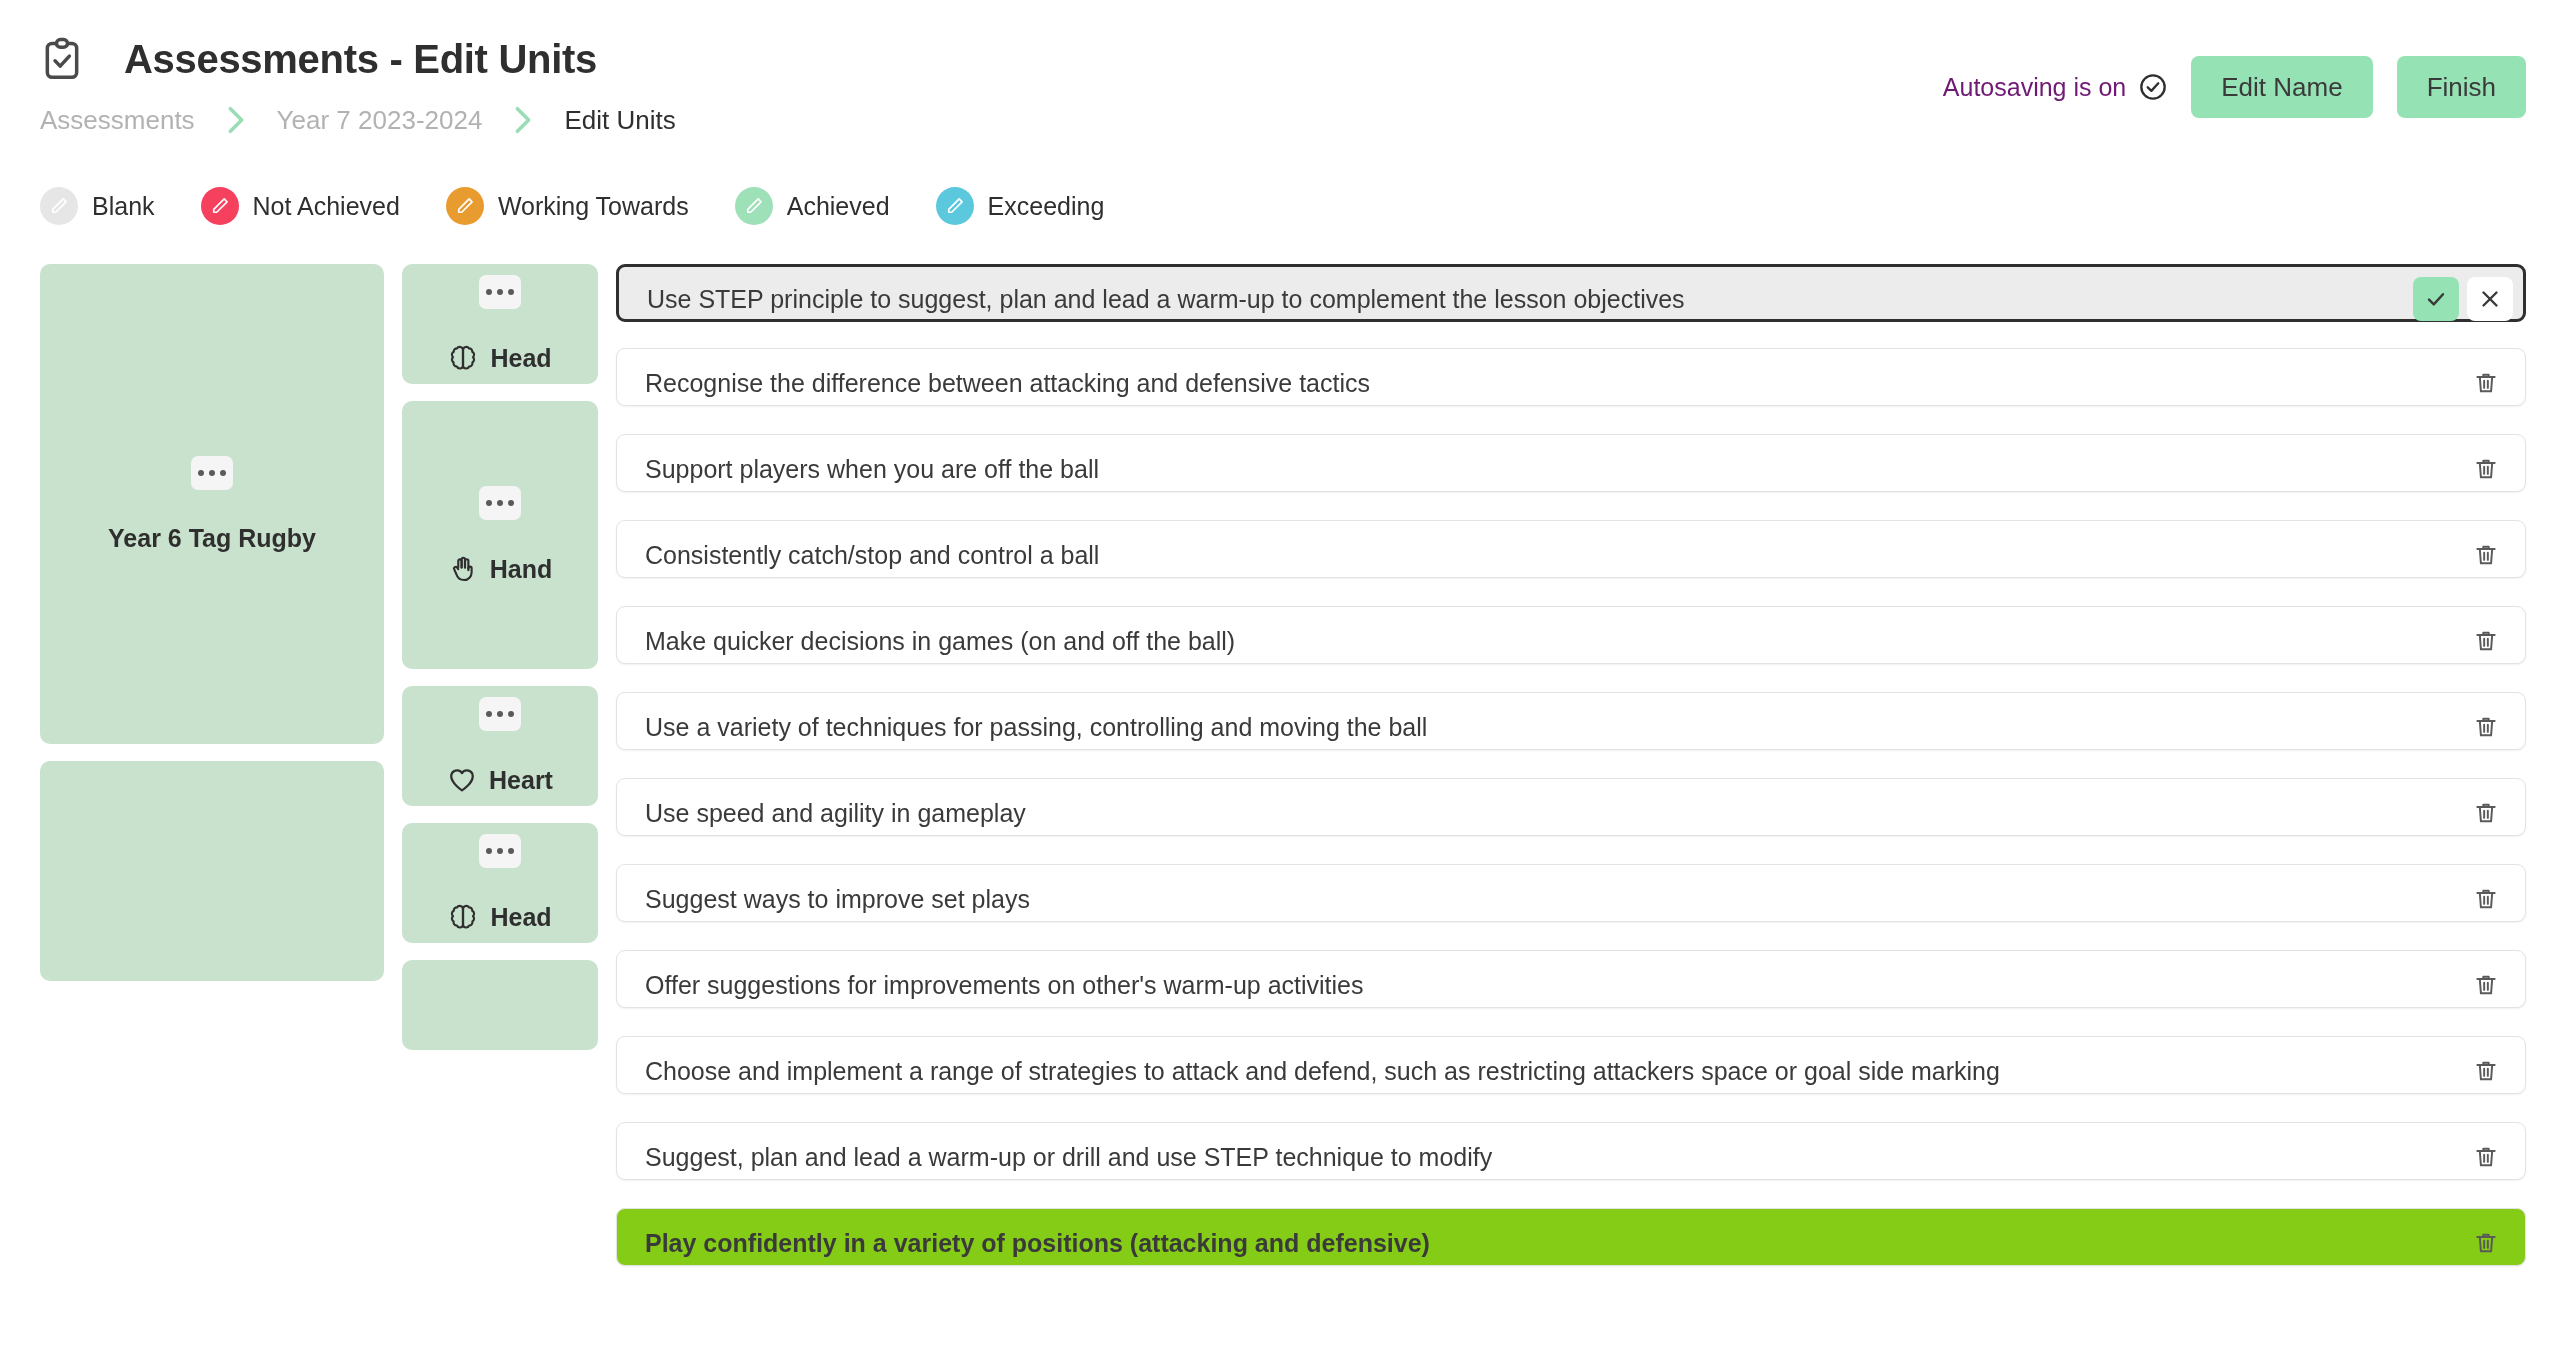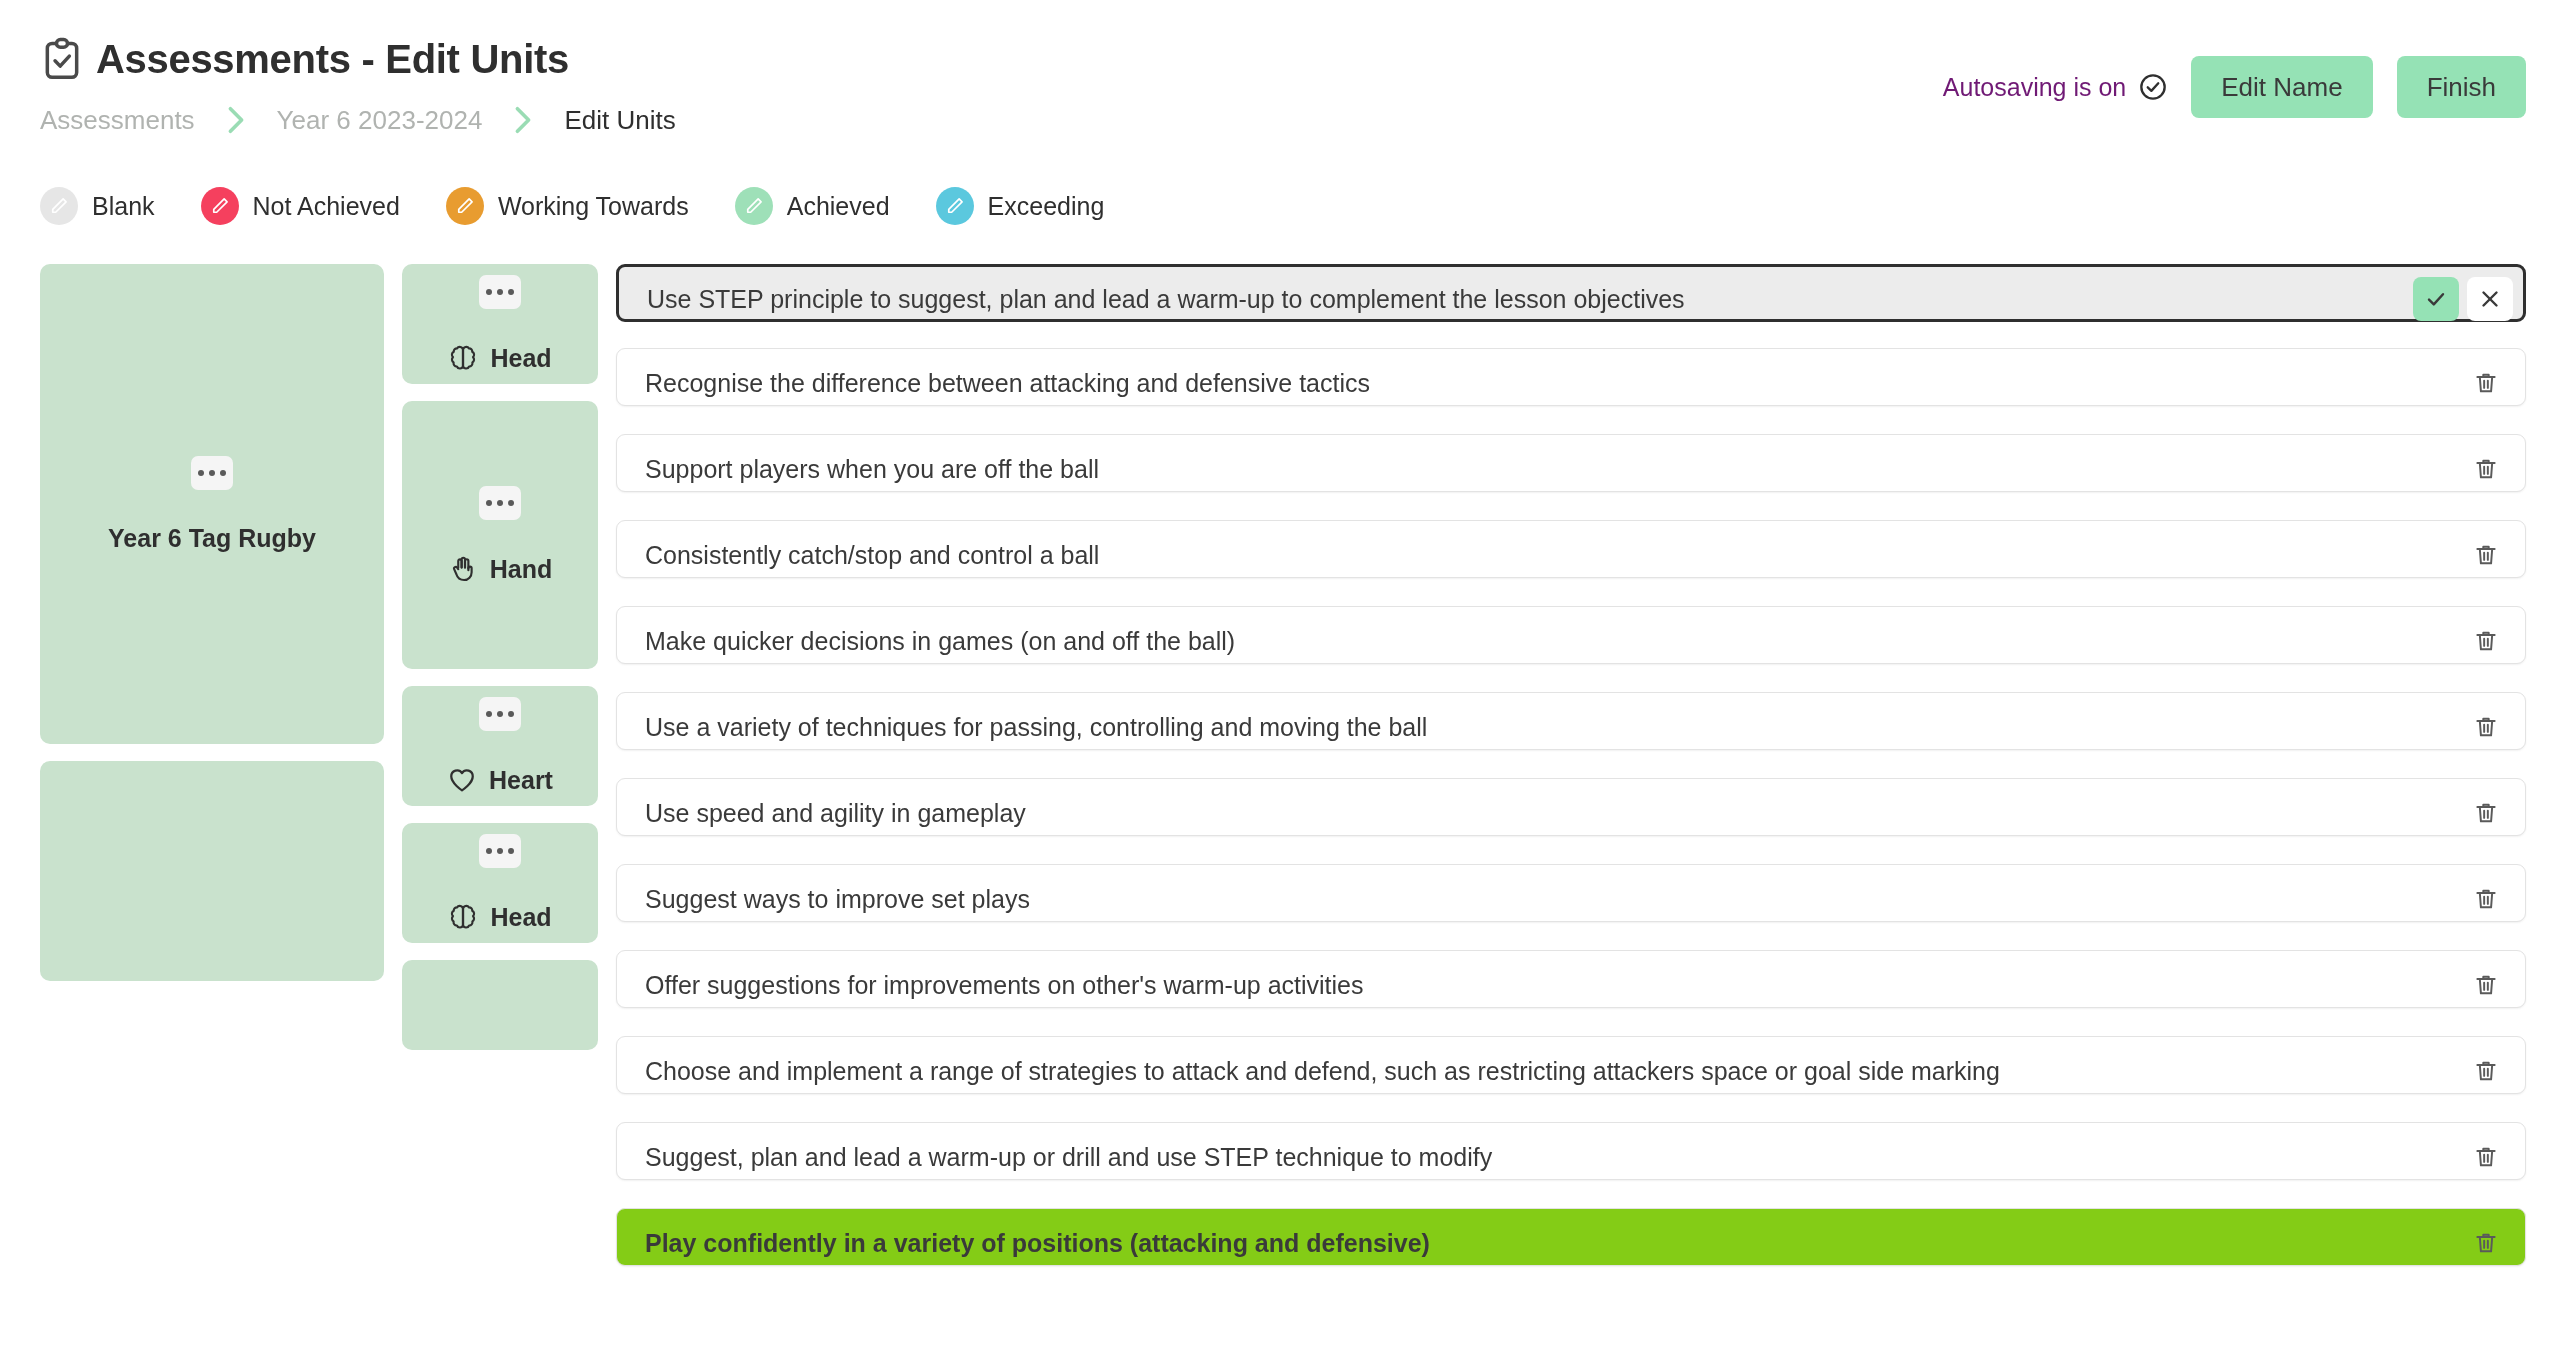--- a/index.html
+++ b/index.html
@@ -14,21 +14,21 @@
 
   
   .header {
     position: relative;
     padding: 28px 40px 0 40px;
     height: 170px;
   }
   .title-row {
     display: flex;
     align-items: center;
-    gap: 12px;
+    gap: 40px;
     height: 62px;
   }
   .clipboard-icon { width: 44px; height: 44px; flex: 0 0 44px; display:block; }
   .page-title {
     font-size: 40px;
     font-weight: 600;
     color: #2f2f2f;
     letter-spacing: -0.3px;
     white-space: nowrap;
   }
@@ -231,21 +231,21 @@
     <div class="page-title">Assessments - Edit Units</div>
   </div>
 
   <div class="breadcrumb">
     <span class="crumb">Assessments</span>
     <span class="crumb-sep">
       <svg viewBox="0 0 12 20" fill="none" stroke="#9adcb4" stroke-width="2.6" stroke-linecap="round" stroke-linejoin="round">
           <polyline points="2,2 10,10 2,18"></polyline>
         </svg>
     </span>
-    <span class="crumb">Year 6 2023-2024</span>
+    <span class="crumb">Year 7 2023-2024</span>
     <span class="crumb-sep">
       <svg viewBox="0 0 12 20" fill="none" stroke="#9adcb4" stroke-width="2.6" stroke-linecap="round" stroke-linejoin="round">
           <polyline points="2,2 10,10 2,18"></polyline>
         </svg>
     </span>
     <span class="crumb current">Edit Units</span>
   </div>
 
   <div class="header-actions">
     <div class="autosave">

